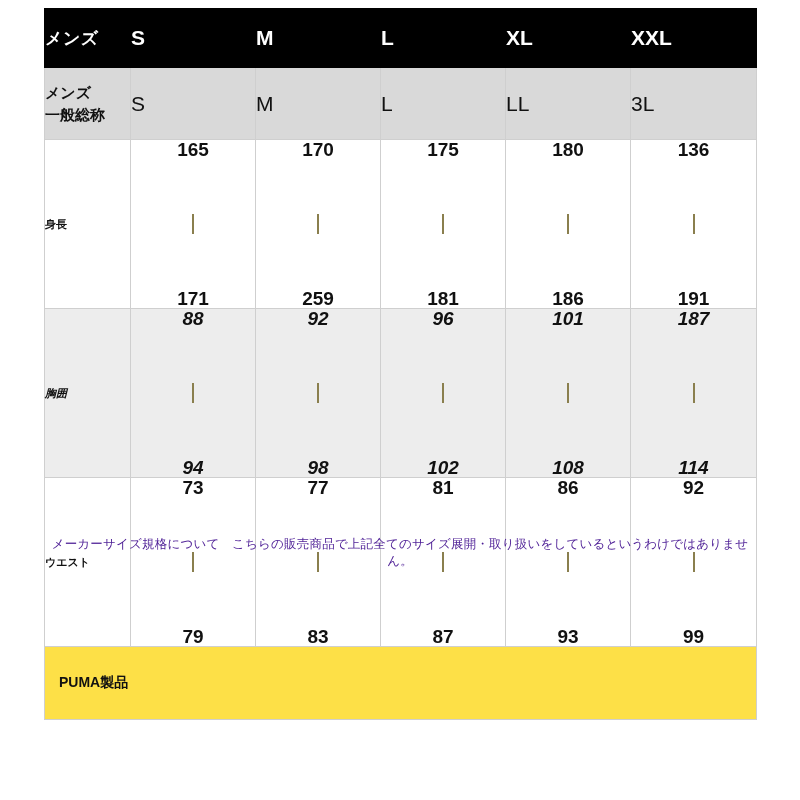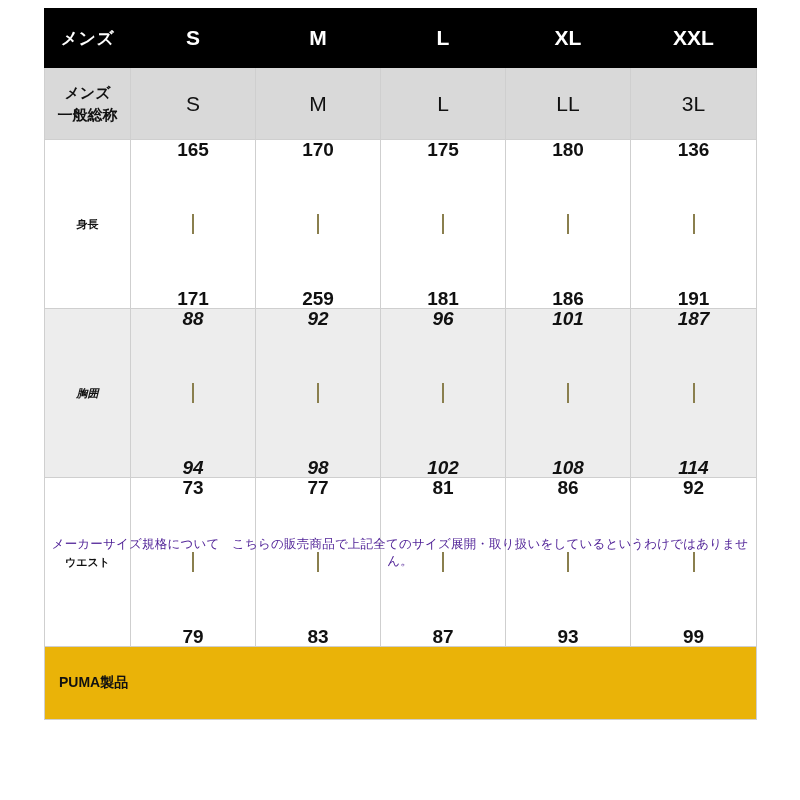--- a/index.html
+++ b/index.html
@@ -26,21 +26,20 @@
     width: 712px;
   }
   table.size-table {
     border-collapse: collapse;
     width: 712px;
     table-layout: fixed;
   }
   table.size-table td, table.size-table th {
     border: 1px solid #cfcfcf;
     padding: 0;
-    text-align: center;
     vertical-align: middle;
   }
   
   col.c0 { width: 86px; }
   col.c1 { width: 125px; }
   col.c2 { width: 125px; }
   col.c3 { width: 125px; }
   col.c4 { width: 125px; }
   col.c5 { width: 126px; }
 
@@ -104,21 +103,21 @@
     display: block;
     width: 2px;
     height: 20px;
     background: #8a7f4e;
     margin: 7px 0;
   }
 
   
   tr.note-row td {
     height: 72px;
-    background: #eab308;
+    background: #fde047;
     text-align: left;
     padding-left: 14px;
     font-size: 14px;
     font-weight: bold;
     color: #111111;
   }
 
   .footnote {
     position: absolute;
     left: 44px;

